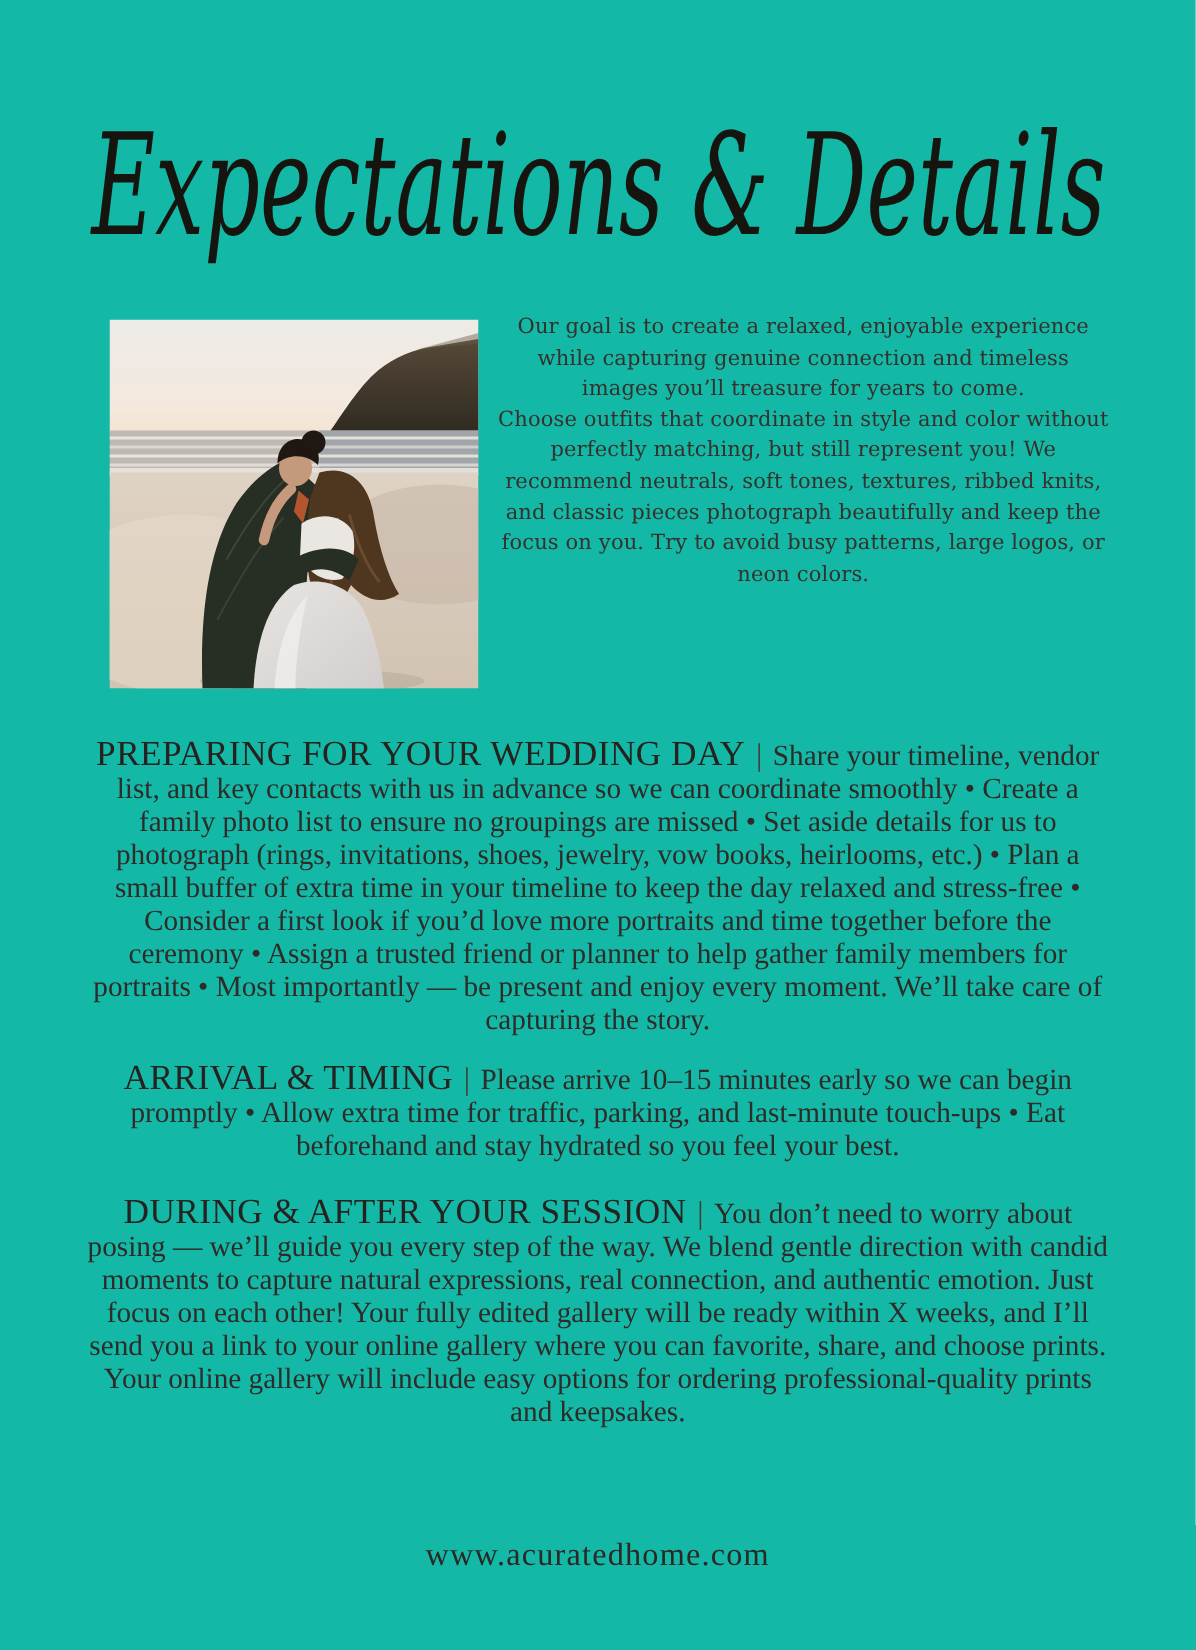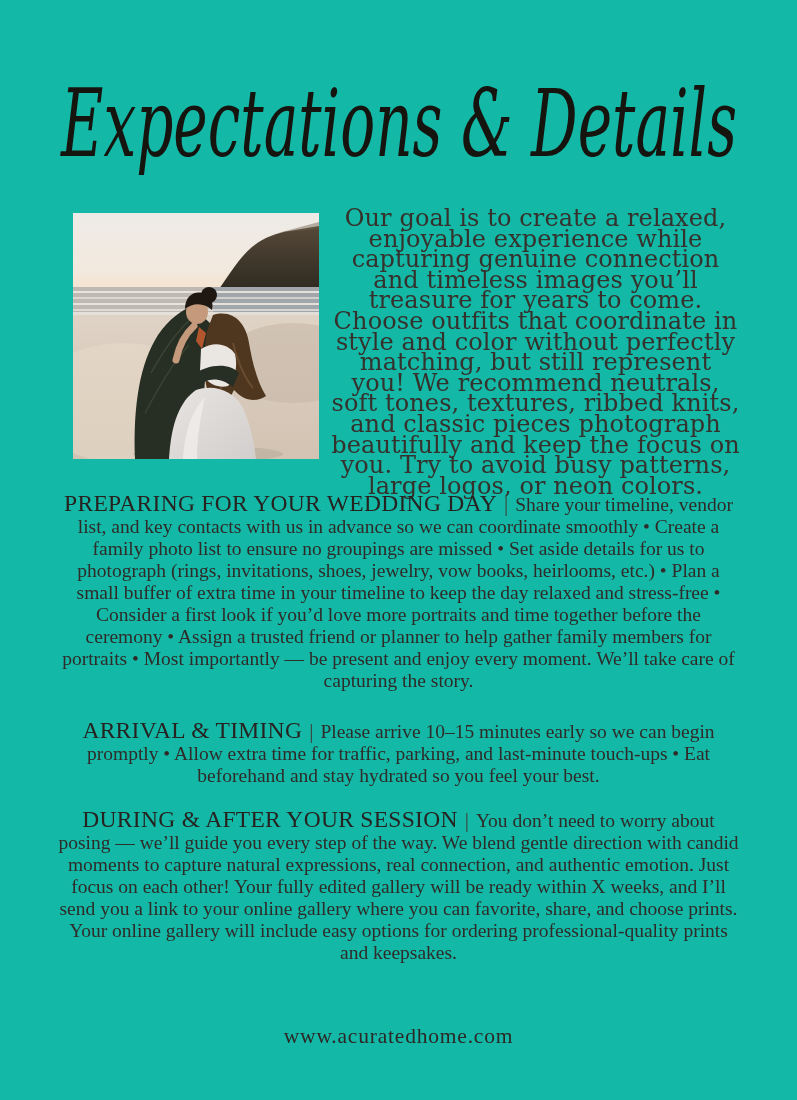--- a/index.html
+++ b/index.html
@@ -21,34 +21,34 @@
   }
   
   .photo-frame{
     position:absolute;left:73px;top:213px;width:246px;height:246px;
   }
   .photo-frame svg{display:block;}
   .intro-text{
     position:absolute;left:331px;top:208px;width:409px;
     text-align:center;
     font-family:"DejaVu Serif", serif;
-    font-size:24px;line-height:20.6px;
+    font-size:14px;line-height:20.6px;
     letter-spacing:0.1px;
     color:#35312c;
   }
   .intro-text p{margin:0;}
   
   .content{
     position:absolute;left:58px;top:492px;width:681px;
     text-align:center;
     font-size:19.5px;line-height:22px;
     color:#2e2b28;
   }
   .section{margin:0;}
-  .section:nth-of-type(2){margin-top:27px;}
+  .section:nth-of-type(2){margin-top:16px;}
   .section:nth-of-type(3){margin-top:21px;}
   .section-heading{font-size:23.5px;letter-spacing:0.3px;color:#262220;}
   .section-sep{font-size:21px;padding:0 7px;color:#413d38;font-weight:400;}
   
   .footer{
     position:absolute;top:1024px;left:0;width:797px;
     text-align:center;
     font-size:21.5px;letter-spacing:0.8px;
     color:#2b2825;
   }

